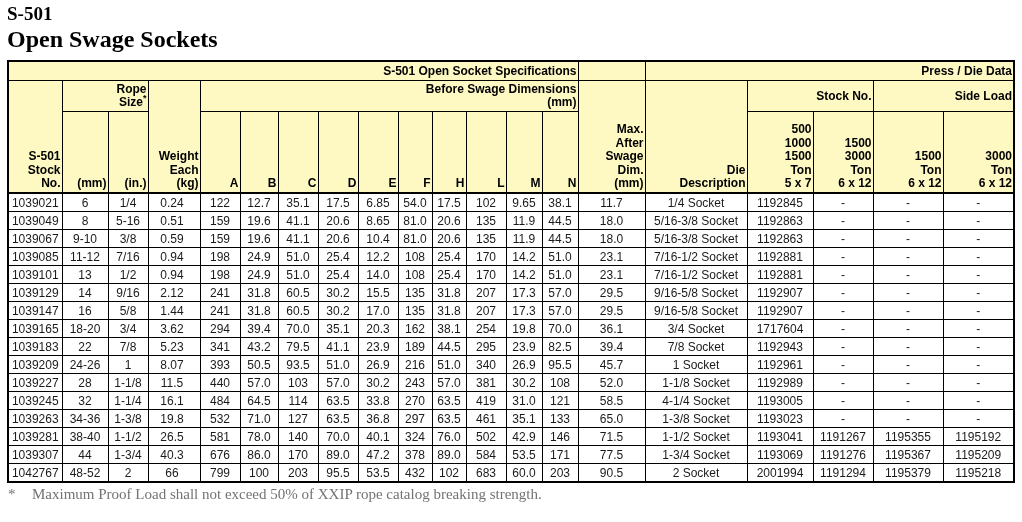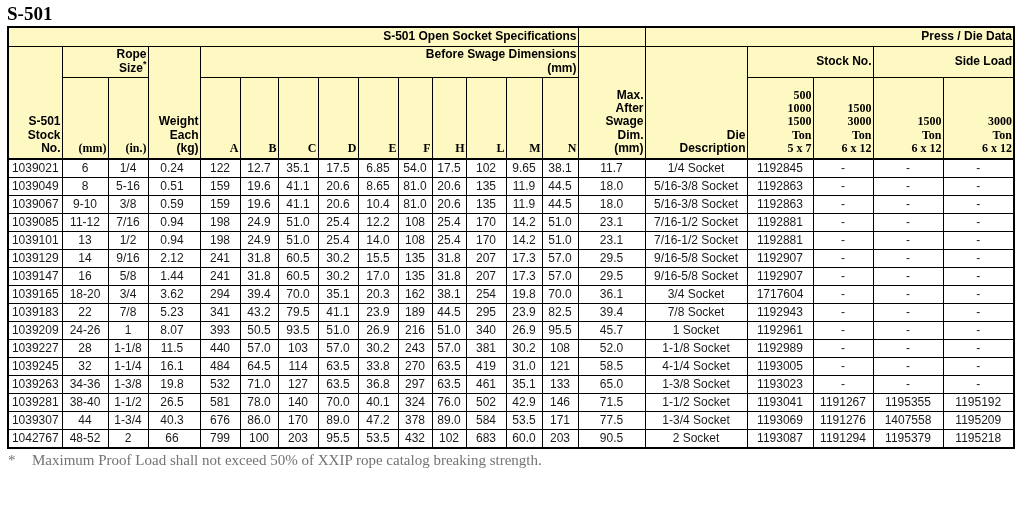--- a/index.html
+++ b/index.html
@@ -6,34 +6,35 @@
   body{width:1022px;height:522px;overflow:hidden;font-family:"Liberation Sans",sans-serif;color:#111;}
   .page{padding:3px 7px 0 7px;}
   .title1{font-family:"Liberation Serif",serif;font-weight:bold;font-size:19px;line-height:1.2;color:#000;}
   .title2{font-family:"Liberation Serif",serif;font-weight:bold;font-size:24px;line-height:1.15;color:#000;margin-bottom:7px;}
   table.spec{border-collapse:collapse;table-layout:fixed;width:1007px;border:2px solid #000;}
   th,td{border:1px solid #000;overflow:hidden;}
   thead th{background:#fef9c3;font-weight:bold;font-size:12px;line-height:1.12;text-align:right;padding:0 1px;color:#000;}
   thead{border-bottom:2px solid #000;}
   tr.hr1 th{height:18px;}
   tr.hr2 th{height:30px;}
-  tr.hr3 th{height:78px;font-family:Liberation Serif, serif;}
+  tr.hr3 th{height:78px;}
   .vb{vertical-align:bottom;padding-bottom:2px;}
   .pre{white-space:pre-line;}
   sup.ast{font-size:9px;vertical-align:super;line-height:0;}
   tbody td{height:17px;font-size:12px;text-align:center;padding:0 2px;color:#1a1a1a;white-space:nowrap;}
   tbody td.wt{text-align:center;padding-right:6px;}
   .footnote{font-family:"Liberation Serif",serif;font-size:15px;color:#737373;margin-top:3px;padding-left:1px;}
   .footnote .mk{display:inline-block;width:24px;}
 </style>
 </head>
 <body>
 
 <div class="page">
   <div class="title1">S-501</div>
+  <div class="title2">Open Swage Sockets</div>
 
   <table class="spec">
     <colgroup id="colgroup">
         <col style="width: 54px;">
         <col style="width: 46px;">
         <col style="width: 40px;">
         <col style="width: 52px;">
         <col style="width: 40px;">
         <col style="width: 38px;">
         <col style="width: 40px;">
@@ -429,41 +430,41 @@
           <td>47.2</td>
           <td>378</td>
           <td>89.0</td>
           <td>584</td>
           <td>53.5</td>
           <td>171</td>
           <td>77.5</td>
           <td>1-3/4 Socket</td>
           <td>1193069</td>
           <td>1191276</td>
-          <td>1407558</td>
+          <td>1195367</td>
           <td>1195209</td>
         </tr>
         <tr>
           <td>1042767</td>
           <td>48-52</td>
           <td>2</td>
           <td class="wt">66</td>
           <td>799</td>
           <td>100</td>
           <td>203</td>
           <td>95.5</td>
           <td>53.5</td>
           <td>432</td>
           <td>102</td>
           <td>683</td>
           <td>60.0</td>
           <td>203</td>
           <td>90.5</td>
           <td>2 Socket</td>
-          <td>1193087</td>
+          <td>2001994</td>
           <td>1191294</td>
           <td>1195379</td>
           <td>1195218</td>
         </tr>
       </tbody>
   </table>
 
   <div class="footnote">
     <span class="mk">*</span><span>Maximum Proof Load shall not exceed 50% of XXIP rope catalog breaking strength.</span>
   </div>

